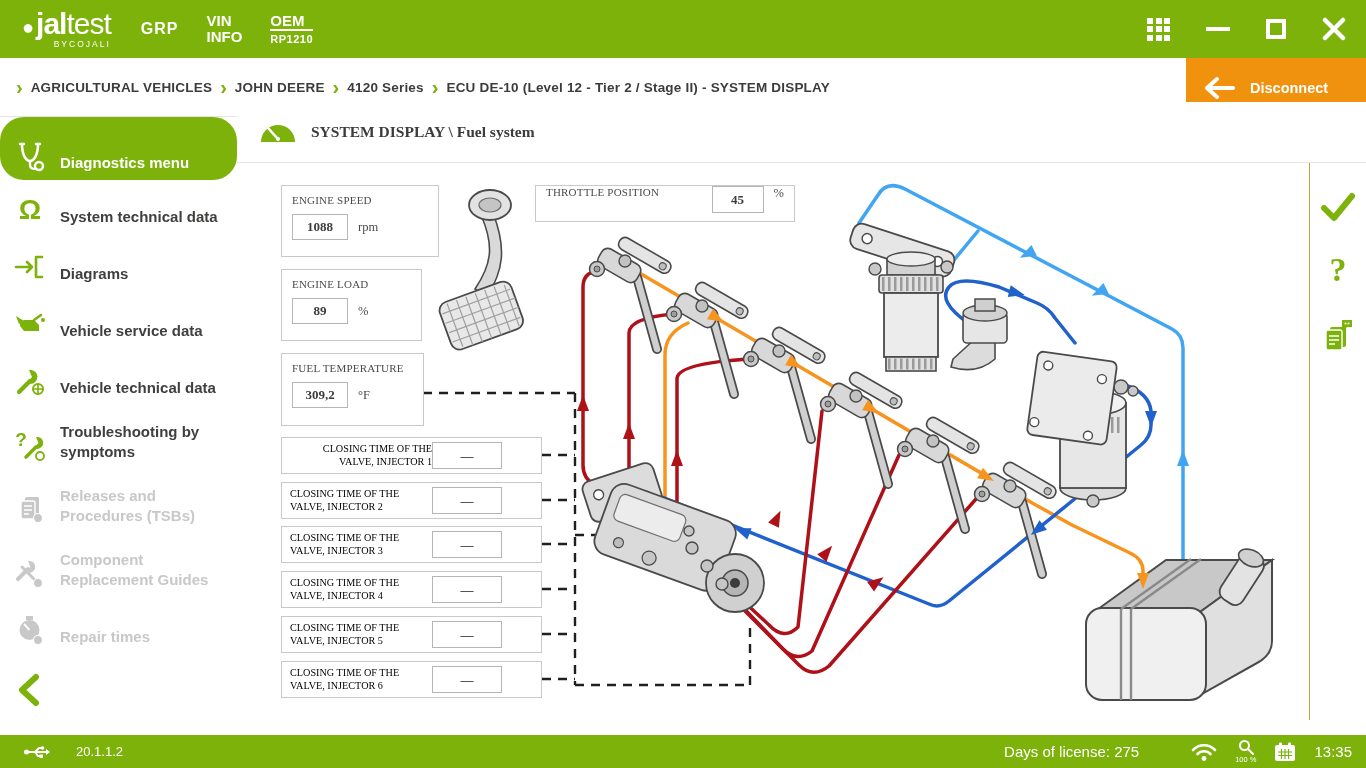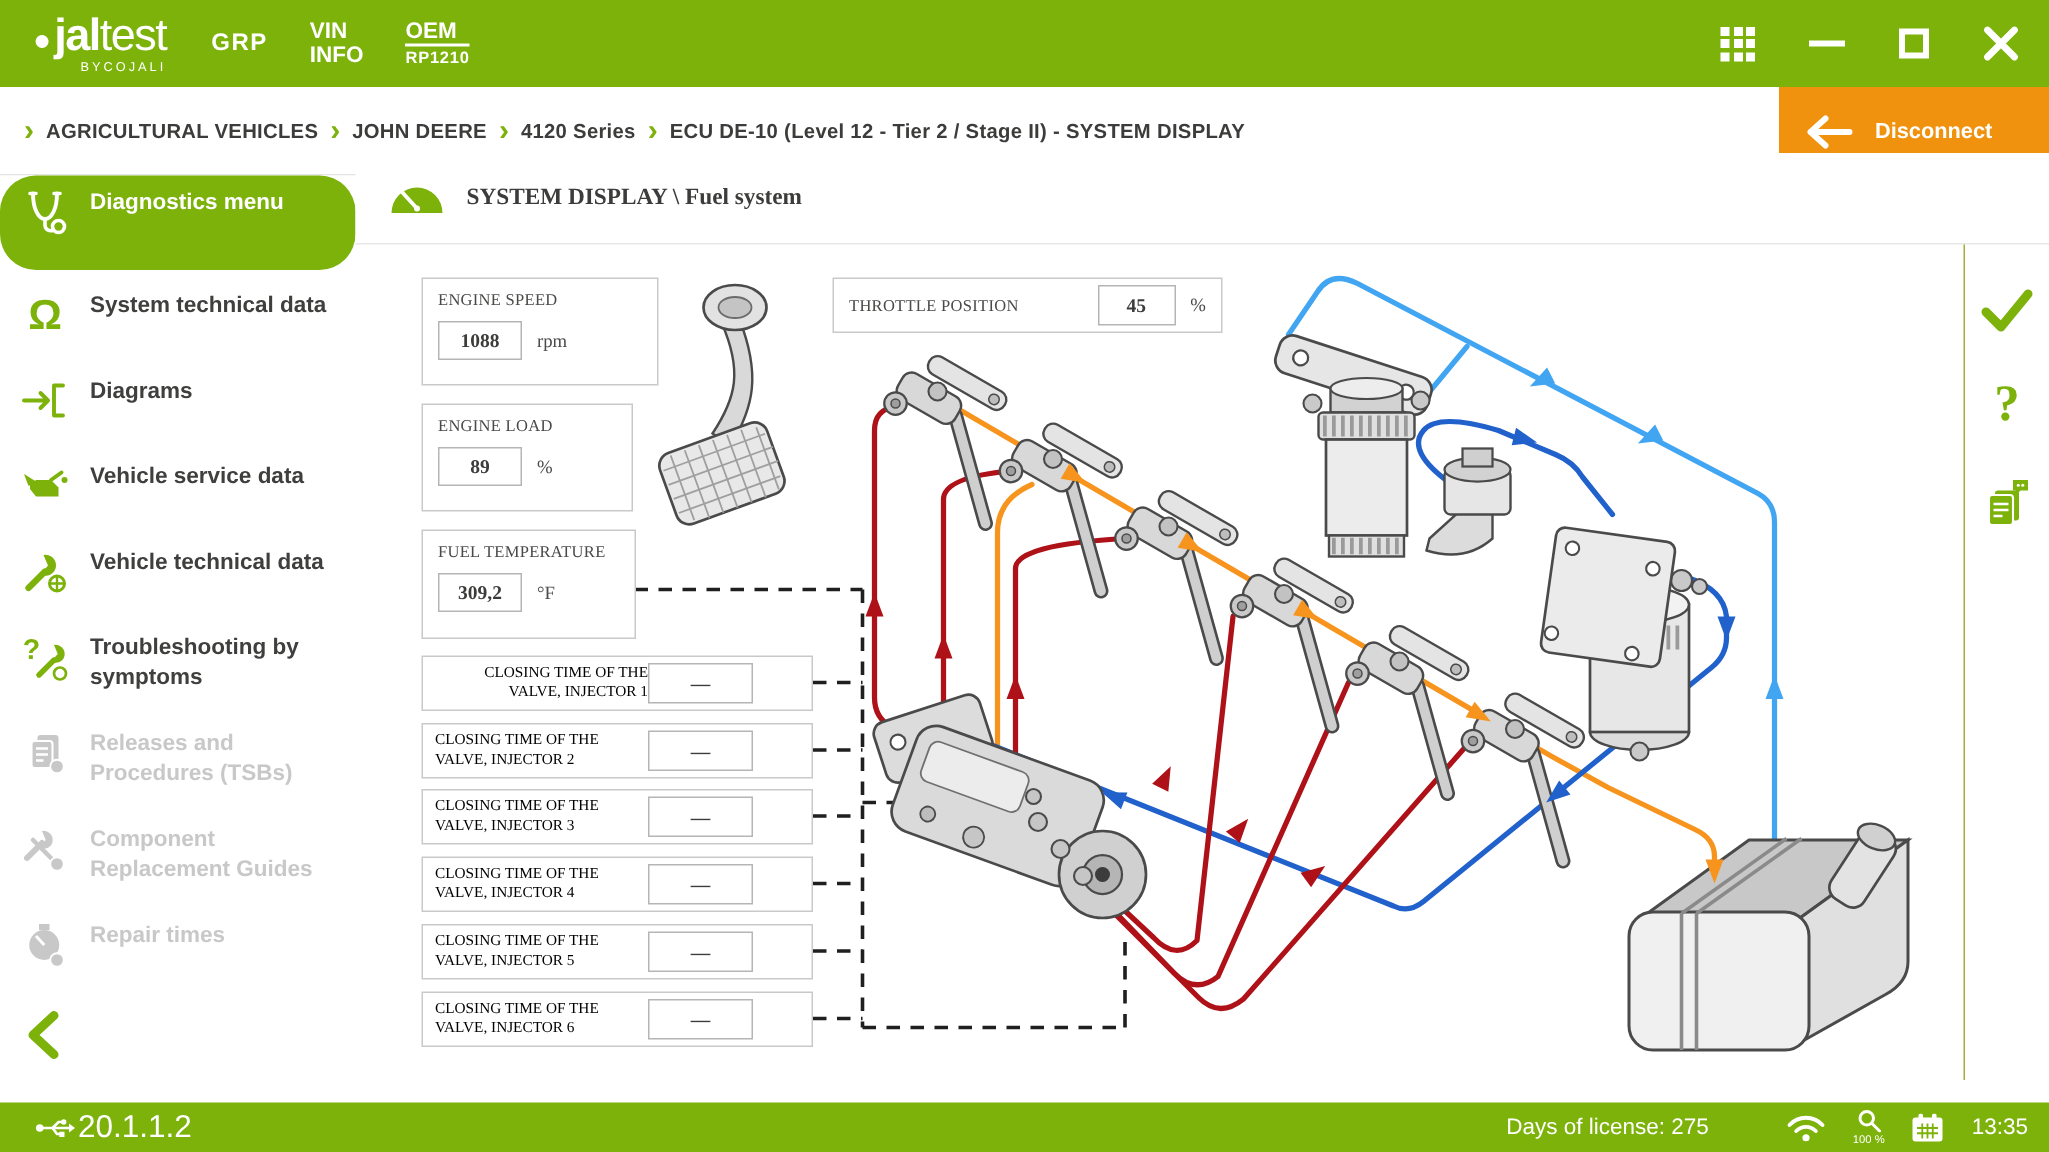--- a/index.html
+++ b/index.html
@@ -35,21 +35,21 @@
   .crumb-sep { color:#7cb20a; font-size:20px; font-weight:bold; line-height:1; }
   .crumb { color:#3c3c3b; font-weight:bold; font-size:13.5px; letter-spacing:.2px; cursor:default; }
   .connector-ic { position:absolute; right:196px; top:68px; }
   .disconnect { position:absolute; right:0; top:0; width:180px; height:59px; background:#f0920d;
                 color:#fff; display:flex; align-items:center; gap:14px; cursor:pointer; }
   .disconnect svg { margin-left:14px; }
   .disconnect .lbl { font-weight:bold; font-size:14.5px; }
 
   
   .sidebar { position:absolute; left:0; top:117px; width:237px; height:618px; background:#fff; }
-  .side-item { display:flex; align-items:flex-start; gap:14px; padding:8px 6px 8px 14px;
+  .side-item { display:flex; align-items:flex-end; gap:14px; padding:8px 6px 8px 14px;
                margin-bottom:9px; color:#3f3f3e; cursor:pointer;border-radius:24px; }
   .side-item .txt { font-weight:bold; font-size:15px; line-height:1.3; width:160px; }
   .side-item.active { background:#7cb20a; color:#fff; height:63px; margin-bottom:6px; }
   .side-item.disabled { color:#c8c8c8; cursor:default; }
   .side-ic { width:32px; height:32px; flex:0 0 32px; color:#7cb20a; }
   .side-item.active .side-ic { color:#fff; }
   .side-item.disabled .side-ic { color:#c8c8c8; }
   .collapse { position:absolute; left:16px; bottom:28px; cursor:pointer; }
 
   
@@ -65,33 +65,33 @@
   .diagram { position:absolute; left:0; top:61px; width:1072px; height:557px; }
   .diagram svg.scene { position:absolute; left:0; top:0; }
 
   
   .panel { position:absolute; border:1px solid #c9c9c9; background:#fff; }
   .panel .plabel { font-size:11px; color:#4a4a49; padding:8px 8px 0 10px; letter-spacing:.2px; }
   .vrow { display:flex; align-items:center; margin:8px 0 0 10px; }
   .vbox { width:56px; height:26px; border:1px solid #b5b5b5; display:flex; align-items:center;
           justify-content:center; font-weight:bold; font-size:13px; color:#3c3c3b; background:#fff; }
   .unit { font-size:12.5px; color:#4a4a49; margin-left:10px; }
-  .panel-throttle { display:flex; align-items:center;margin-left:20px; }
+  .panel-throttle { display:flex; align-items:flex-start; }
   .panel-throttle .plabel { padding:0 0 0 10px; flex:1; }
   .panel-throttle .vbox { width:52px; height:27px; }
   .panel-throttle .unit { margin:0 10px; }
   .inj-row { position:absolute; left:44px; width:261px; height:37px; border:1px solid #c9c9c9;
              background:#fff; display:flex; align-items:center; }
   .inj-row .plabel { font-size:10.2px; line-height:1.2; width:150px; padding:0 0 0 8px; }
   .inj-row .vbox { width:70px; height:27px; }
 
   
   .statusbar { position:absolute; left:0; top:735px; width:1366px; height:33px; background:#7cb20a;
                color:#fff; display:flex; align-items:center; }
-  .sb-version { font-size:21px; margin-left:2px; }
+  .sb-version { font-size:13px; margin-left:26px; }
   .sb-right { margin-left:auto; display:flex; align-items:center; gap:18px; margin-right:14px; }
   .sb-license { font-size:15px; margin-right:34px; }
   .sb-scale { display:flex; flex-direction:column; align-items:center; line-height:1; }
   .sb-scale .pct { font-size:7.5px; margin-top:1px; }
   .sb-time { font-size:15px; }
   .usb-ic { margin-left:24px; }
 </style>
 </head>
 <body>
 

